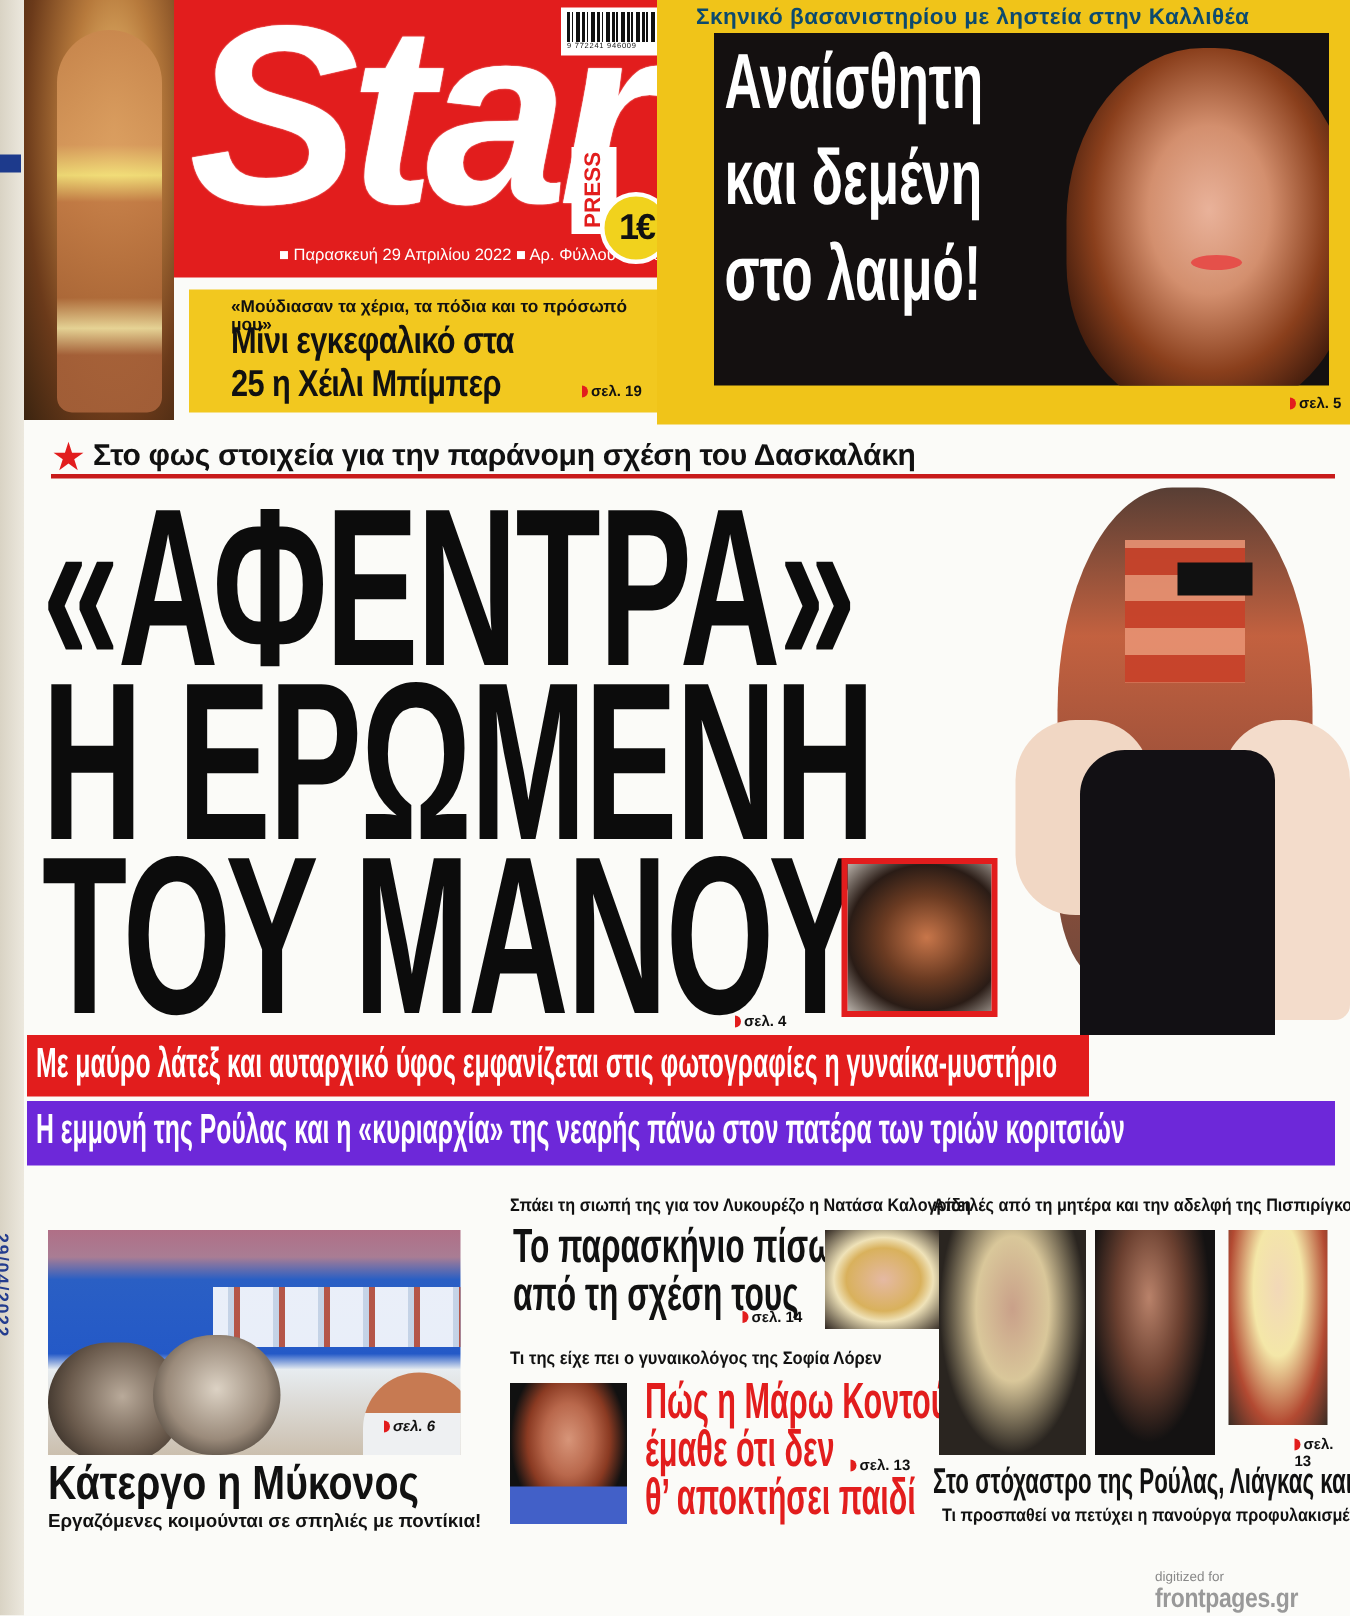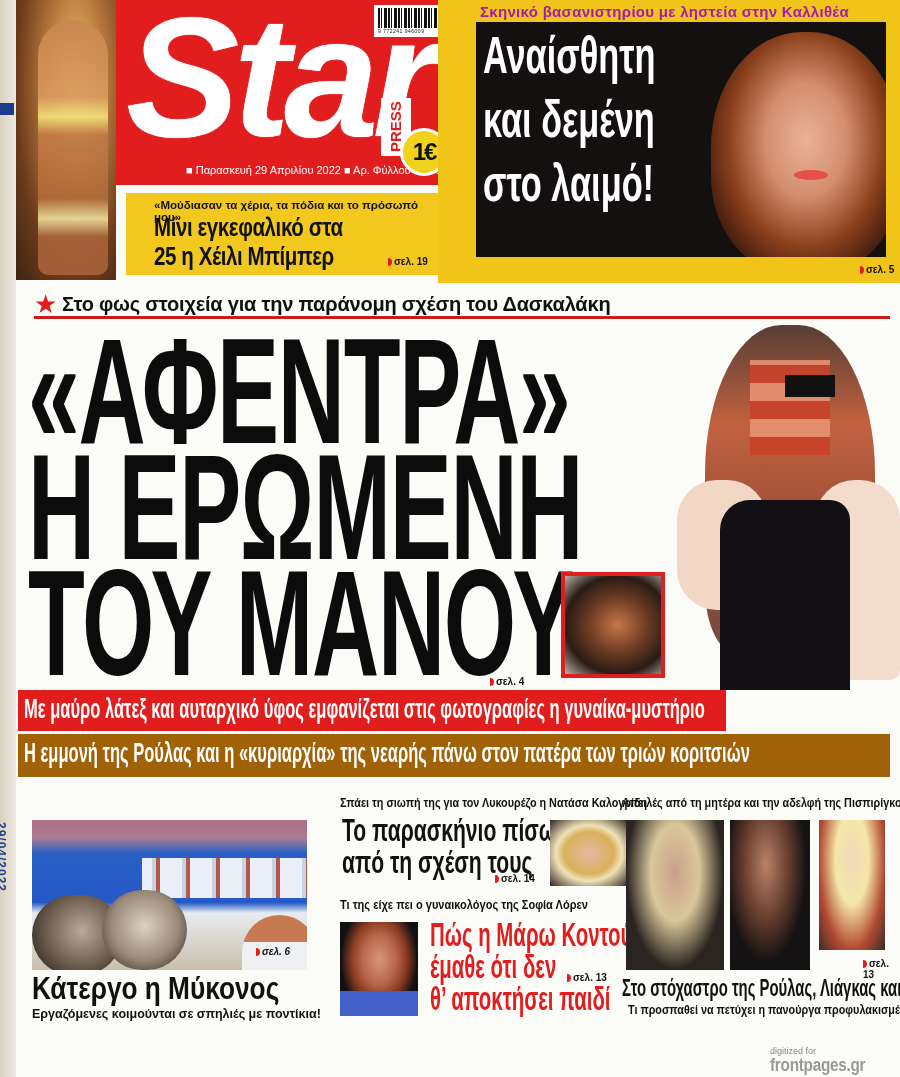--- a/index.html
+++ b/index.html
@@ -26,21 +26,21 @@
   .dateline { position:absolute; left:170px; top:164px; font-size:11px; color:#fff; }
   .price { position:absolute; left:400px; top:128px; width:48px; height:48px; border-radius:50%; background:#f1d21d; border:3px solid #fff; color:#111; font-weight:900; font-size:24px; text-align:center; line-height:42px; letter-spacing:-2px; }
   .yellow-box { position:absolute; left:110px; top:193px; width:314px; height:82px; background: #f2c81f; }
   .yellow-box .kicker { position:absolute; left:28px; top:6px; font-size:11.5px; font-weight:700; color:#111; }
   .yellow-box .head { position:absolute; left:28px; top:20px; font-size:25px; font-weight:900; line-height:29px; color:#111; letter-spacing:-0.5px; transform: scaleX(.82); transform-origin:left top; }
   .yellow-box .pg { position:absolute; left:262px; top:63px; font-size:10px; font-weight:700; }
   .pg::before { content:""; display:inline-block; width:4px; height:8px; background:#e21d1d; border-radius:0 4px 4px 0; margin-right:2px; vertical-align:-1px; }
 
   
   .tr-story { position:absolute; left:438px; top:0; width:462px; height:283px; background:#f0c419; }
-  .tr-story .kicker { position:absolute; left:42px; top:3px; font-size:15px; font-weight:700; color:#a21caf; letter-spacing:.3px; }
+  .tr-story .kicker { position:absolute; left:26px; top:3px; font-size:15px; font-weight:700; color:#0c4a6e; letter-spacing:.3px; }
   .tr-story .panel { position:absolute; left:38px; top:22px; width:410px; height:235px; background:#141010; overflow:hidden; }
   .tr-story .face { position:absolute; left:235px; top:10px; width:190px; height:240px; border-radius: 48% 48% 40% 40%;
      background: radial-gradient(ellipse at 50% 45%, #e9b29a 0%, #d38f6e 30%, #8a3f1c 58%, #3d1a0c 80%, transparent 82%); }
   .tr-story .lips { position:absolute; left:318px; top:148px; width:34px; height:10px; border-radius:50%; background:#e5504a; }
   .tr-story .head { position:absolute; left:45px; top:23px; font-size:52px; line-height:64px; font-weight:700; color:#fff; transform: scaleX(.66); transform-origin:left top; white-space:nowrap; }
   .tr-story .deck { position:absolute; left:48px; top:262px; font-size:14px; font-weight:900; color:#111; letter-spacing:.6px; }
   .tr-story .pg { position:absolute; left:422px; top:264px; font-size:10px; font-weight:700; }
 
   
   .main-kicker { position:absolute; left:34px; top:293px; right:10px; height:26px; border-bottom:3px solid #c81b1b; }
@@ -55,21 +55,21 @@
   .big-photo { position:absolute; left:665px; top:320px; width:235px; height:370px; }
   .big-photo .hair { position:absolute; left:40px; top:5px; width:170px; height:330px; border-radius: 45% 45% 20% 20%; background: linear-gradient(180deg,#3b1d12 0%,#b9461f 30%,#8b3218 60%,#5a2a1a 100%); opacity:.85; }
   .big-photo .pixel { position:absolute; left:85px; top:40px; width:80px; height:95px; background: repeating-linear-gradient(0deg,#c9422a 0 18px,#e89273 18px 36px), #c9422a; opacity:.9; }
   .big-photo .pixel-eye { position:absolute; left:120px; top:55px; width:50px; height:22px; background:#111; }
   .big-photo .arm { position:absolute; left:12px; top:160px; width:90px; height:130px; border-radius:40px; background:#f1d7c4; }
   .big-photo .shoulder { position:absolute; left:150px; top:160px; width:85px; height:200px; border-radius:40px 40px 10px 10px; background:#f3dccb; }
   .big-photo .top { position:absolute; left:55px; top:180px; width:130px; height:190px; background:#121014; border-radius: 30px 20px 0 0; }
 
   
   .red-bar { position:absolute; left:18px; top:690px; width:708px; height:41px; background:#e21d1d; overflow:hidden; }
-  .black-bar { position:absolute; left:18px; top:734px; width:872px; height:43px; background:#a16207; overflow:hidden; }
+  .black-bar { position:absolute; left:18px; top:734px; width:872px; height:43px; background:#6d28d9; overflow:hidden; }
   .bar-text { position:absolute; left:6px; top:3px; font-size:28px; font-weight:700; color:#fff; transform: scaleX(.59); transform-origin:left top; white-space:nowrap; }
 
   
   .col1 { position:absolute; left:30px; top:790px; width:278px; height:240px; }
   .col1 .kicker { position:absolute; left:2px; top:6px; font-size:13px; font-weight:700; }
   .col1 .photo { position:absolute; left:2px; top:30px; width:275px; height:150px; background: linear-gradient(180deg,#b06f86 0%,#a97d94 12%,#2a5fc4 22%,#2459c7 55%,#e7ecf0 62%,#cbbfae 100%); overflow:hidden; }
   .col1 .photo .town { position:absolute; left:110px; top:38px; width:170px; height:40px; background: repeating-linear-gradient(90deg,#fff 0 10px,#d6e0ea 10px 14px,#c4553a 14px 18px,#fff 18px 30px); opacity:.9; }
   .col1 .photo .mill { position:absolute; left:210px; top:95px; width:75px; height:60px; border-radius: 40px 40px 0 0; background: linear-gradient(180deg,#c77a52 0 45%,#eef0f2 45%); }
   .col1 .photo .rat1 { position:absolute; left:0; top:75px; width:90px; height:80px; border-radius:45px; background: radial-gradient(circle at 55% 45%, #b9aa9a 0%, #6a5a4c 55%, #2b241e 90%); }
   .col1 .photo .rat2 { position:absolute; left:70px; top:70px; width:85px; height:80px; border-radius:45px; background: radial-gradient(circle at 50% 45%, #dcd2c4 0%, #9a8a7a 55%, #3b332b 90%); }

